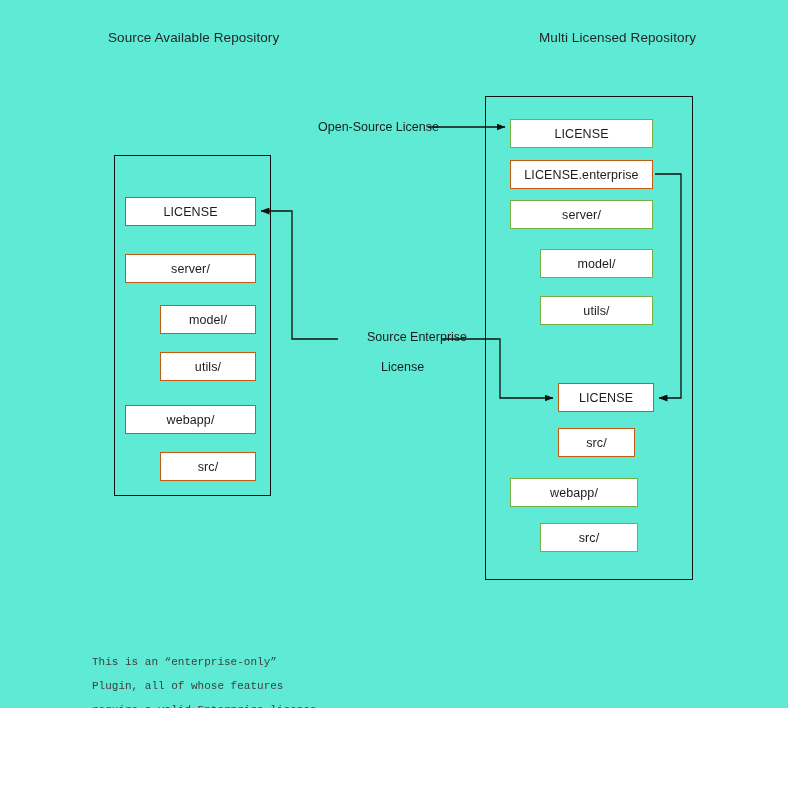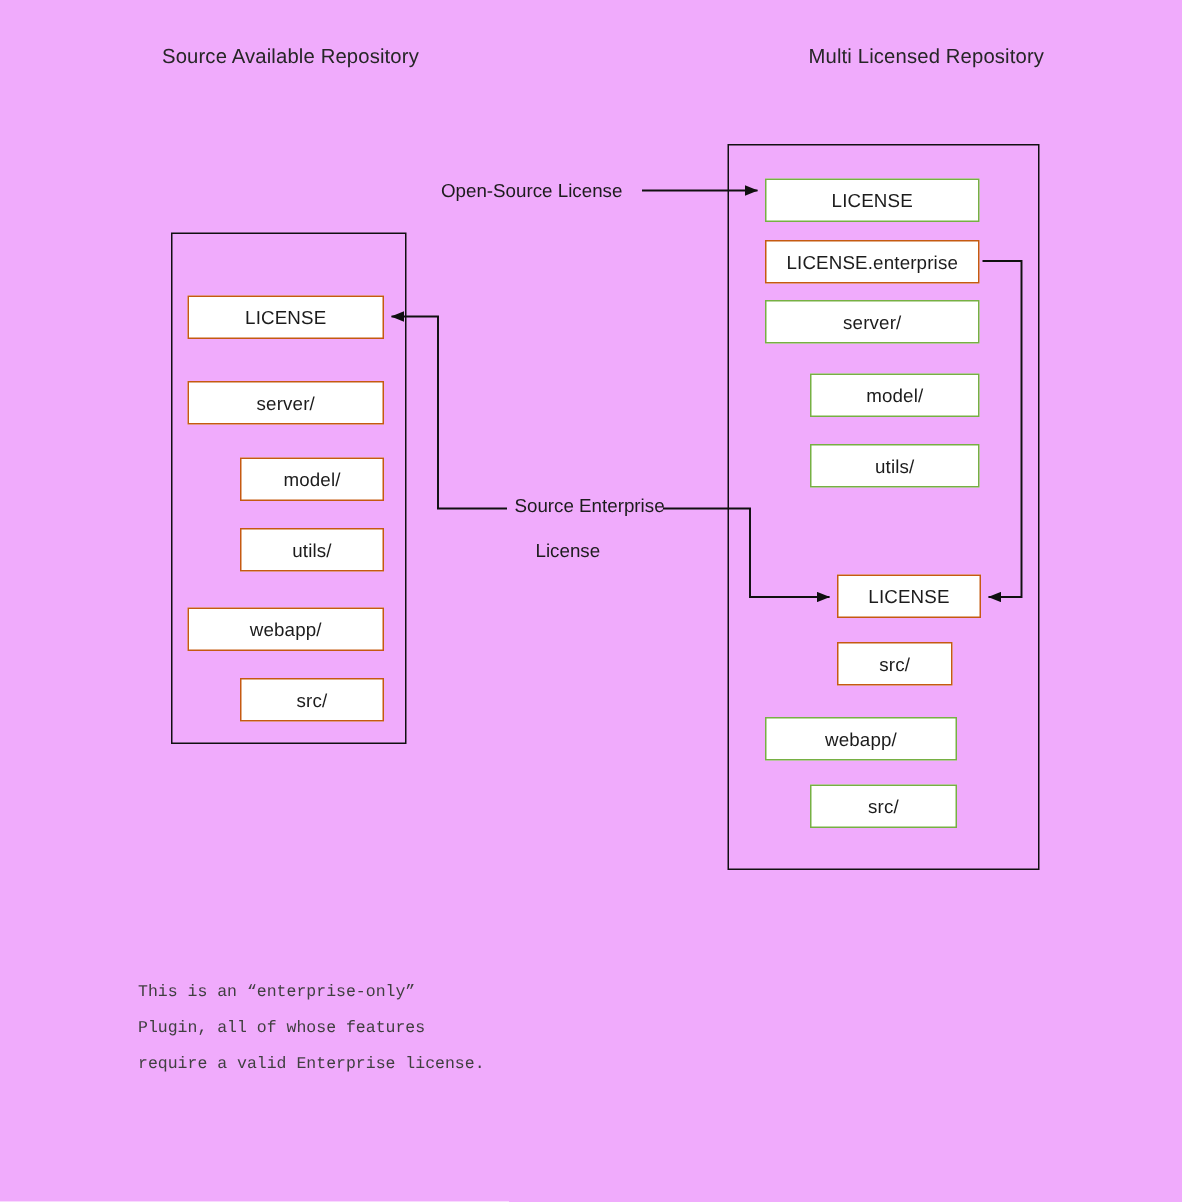--- a/index.html
+++ b/index.html
@@ -8,22 +8,22 @@
     padding: 0;
     background: #ffffff;
   }
   body {
     font-family: "Liberation Sans", sans-serif;
     color: #1a1a1a;
   }
   #canvas {
     position: relative;
     width: 788px;
-    height: 801px;
-    background: #f0abfc;
+    height: 708px;
+    background: #5eead4;
     overflow: hidden;
   }
   .abs { position: absolute; }
 
   
   .col-title {
     font-size: 13.5px;
     color: #262626;
     white-space: nowrap;
     letter-spacing: 0.1px;
@@ -50,20 +50,21 @@
     letter-spacing: 0.1px;
   }
   .node.green { border-color: #76B043; }
   .node.orange { border-color: #C55A11; }
 
   
   .conn-label {
     font-size: 12.5px;
     color: #1c1c1c;
     white-space: nowrap;
+    margin-left: 24px;
   }
 
   
   #wires {
     position: absolute;
     left: 0;
     top: 0;
     width: 788px;
     height: 801px;
     pointer-events: none;

